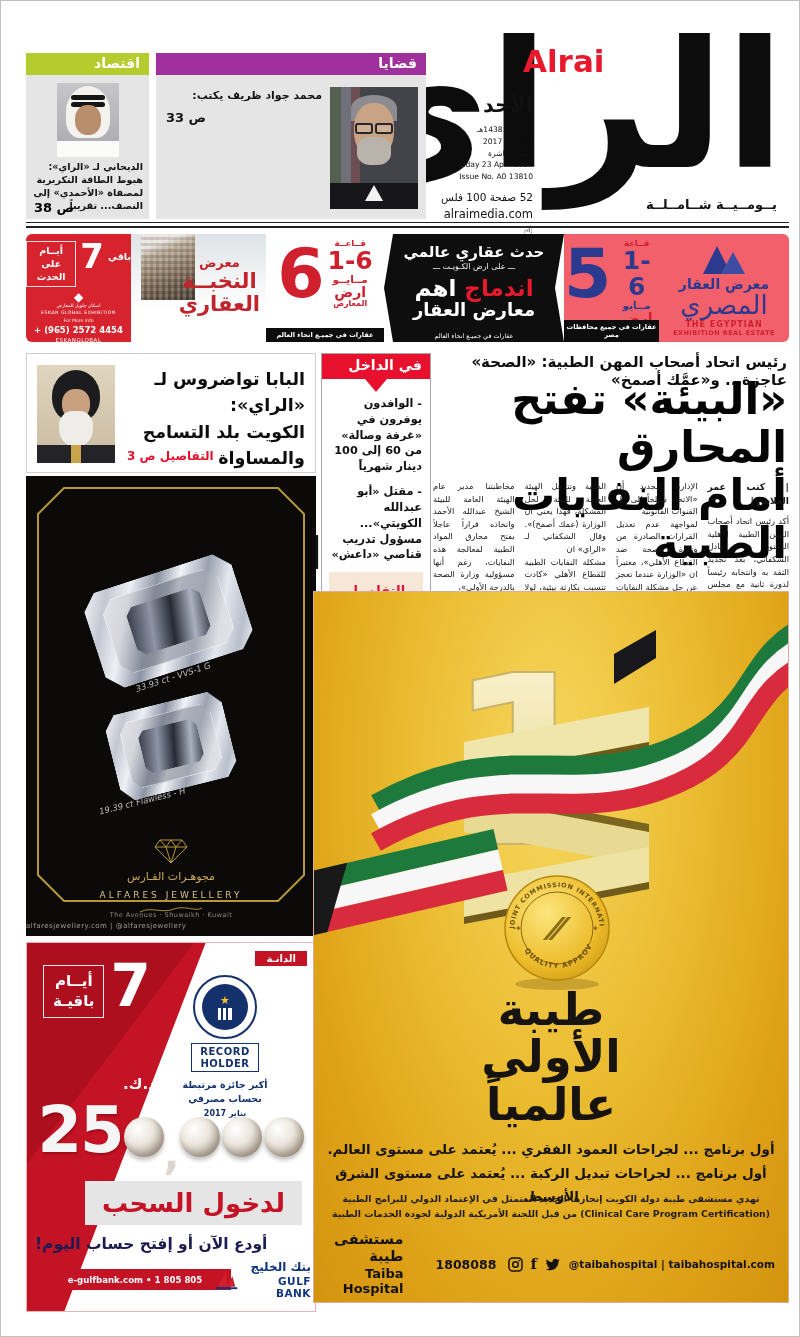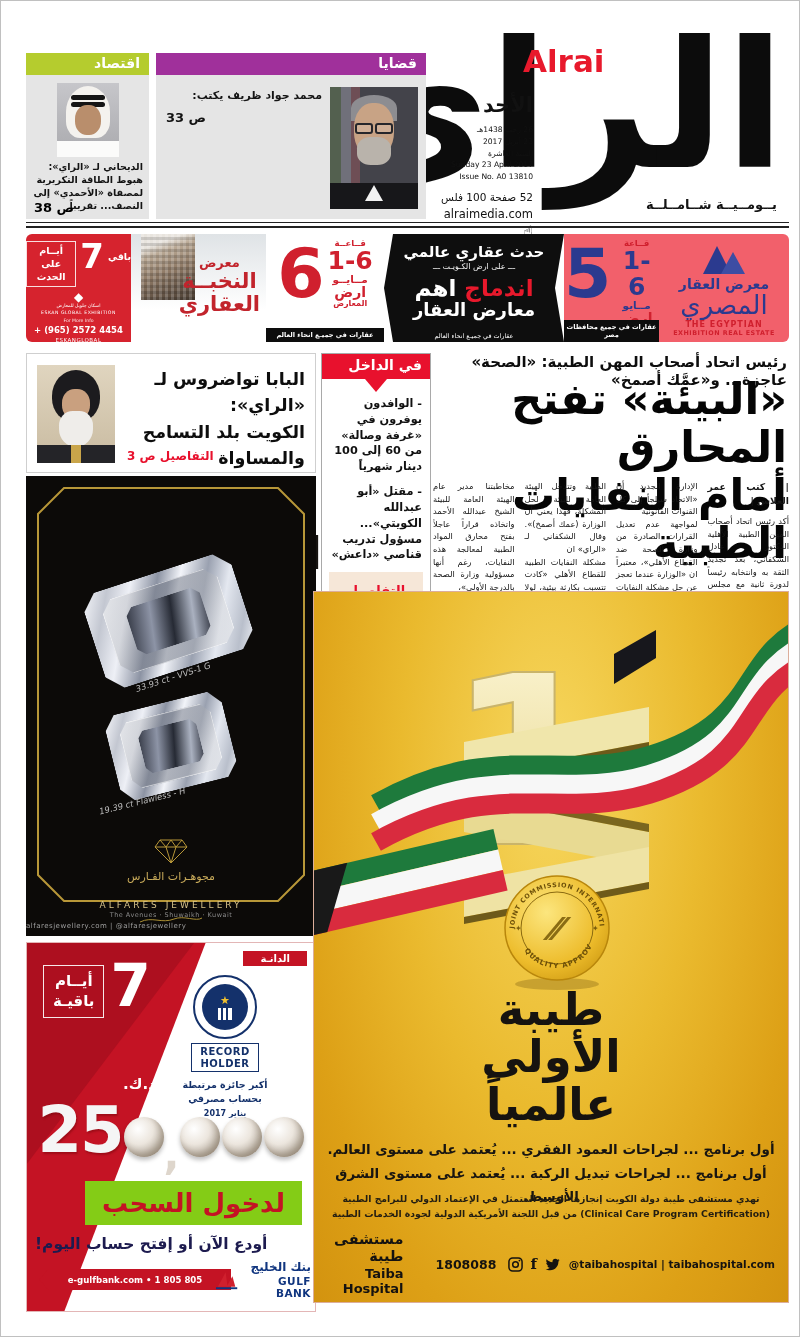--- a/index.html
+++ b/index.html
@@ -152,30 +152,30 @@
   .em .f2{inset:11%;background:linear-gradient(118deg,rgba(255,255,255,.65),rgba(85,92,108,.5) 45%,rgba(255,255,255,.55));
           box-shadow:inset 0 0 0 1px rgba(255,255,255,.55)}
   .em .f3{inset:25%;background:linear-gradient(100deg,#343844,#8d94a6 30%,#262a34 55%,#aab1c0 80%,#3c404c)}
   .d1{left:65px;top:95px;width:155px;height:100px;transform:rotate(-18deg)}
   .d2{left:85px;top:226px;width:120px;height:88px;transform:rotate(-14deg)}
   .dcap{position:absolute;font-size:8.5px;font-style:italic;color:#bdbdbd;white-space:nowrap}
   .cap1{left:108px;top:196px;transform:rotate(-18deg)}
   .cap2{left:72px;top:320px;transform:rotate(-14deg)}
   .jlogo{position:absolute;left:0;right:0;top:362px;text-align:center}
   .jlogo .ar{font-size:11px;color:#c9ab5a;direction:rtl;margin-top:2px}
-  .jlogo .en{font-size:9px;letter-spacing:3px;color:#d6c289;margin-top:17px}
+  .jlogo .en{font-size:9px;letter-spacing:3px;color:#d6c289;margin-top:7px}
   .jaddr{position:absolute;left:0;right:0;top:435px;text-align:center;font-size:6.5px;color:#8a8a8a;letter-spacing:.5px}
   .jweb{position:absolute;left:0;right:0;top:446px;font-size:7px;color:#9f9f9f;letter-spacing:.5px}
 
   
   .gulf{left:25px;top:941px;width:290px;height:370px;background:#fff;border:1px solid #e3b6b6;overflow:hidden}
   .gred{position:absolute;inset:0;background:#c41324;clip-path:polygon(0 0,62% 0,13% 100%,0 100%)}
   .gred2{position:absolute;inset:0;background:#ad0f1f;clip-path:polygon(0 0,58% 0,0 60%)}
   .danah{position:absolute;top:8px;right:8px;background:#c41324;color:#fff;font-size:10px;font-weight:bold;
-         padding:2px 17px;direction:rtl}
+         padding:2px 11px;direction:rtl}
   .gdays{position:absolute;top:16px;left:16px;display:flex;gap:6px;color:#fff;align-items:flex-start}
   .gdays .rbox2{border:1px solid rgba(255,255,255,.9);padding:6px 9px;font-size:15px;font-weight:bold;
                 line-height:1.3;text-align:center;direction:rtl;margin-top:6px}
   .gdays .r7b{font-size:58px;font-weight:bold;line-height:.95}
   .gwr{position:absolute;top:32px;right:20px;width:140px;text-align:center}
   .gwr .circ{width:64px;height:64px;border-radius:50%;background:#fff;border:2px solid #14316b;margin:0 auto;
              display:flex;align-items:center;justify-content:center}
   .gwr .inner{width:46px;height:46px;border-radius:50%;background:#14316b;display:flex;flex-direction:column;
               align-items:center;justify-content:center}
   .gwr .star{color:#f0c02f;font-size:11px;line-height:1}
@@ -186,21 +186,21 @@
   .gwr .cap{margin-top:6px;color:#14316b;font-weight:bold;font-size:9.5px;line-height:1.45;direction:rtl}
   .gwr .cap .small{font-size:8px}
   .gamount{position:absolute;top:150px;left:8px;right:8px;display:flex;align-items:center;justify-content:center}
   .gamount .dk{position:absolute;top:-18px;left:88px;color:#fff;font-size:15px;font-weight:bold;direction:rtl}
   .gamount .n25{font-size:64px;font-weight:bold;color:#f5f5f5;letter-spacing:-2px;
                 text-shadow:1px 2px 2px rgba(90,0,0,.35)}
   .pearl{width:40px;height:40px;border-radius:50%;margin:14px 1px 0;flex:none;
      background:radial-gradient(circle at 35% 30%,#ffffff,#ece6de 40%,#bcb3a7 75%,#948a7e);
      box-shadow:inset -3px -4px 6px rgba(120,105,85,.45),0 3px 4px rgba(0,0,0,.25)}
   .gcomma{font-size:42px;color:#ded6cc;font-weight:bold;align-self:flex-end;line-height:.6;margin:0 -1px}
-  .gdraw{position:absolute;top:238px;left:58px;right:13px;background:#84cc16;padding:7px 6px;text-align:center}
+  .gdraw{position:absolute;top:238px;left:58px;right:13px;background:#e5e5e5;padding:7px 6px;text-align:center}
   .gdraw span{color:#c41324;font-weight:bold;font-size:26px;direction:rtl}
   .gcta{position:absolute;top:292px;left:8px;right:28px;text-align:left;color:#1d1b4f;
         font-weight:bold;font-size:15.5px;direction:rtl}
   .gbar{position:absolute;top:326px;left:12px;width:192px;height:21px;background:#c41324;color:#fff;
         font-size:8.6px;font-weight:bold;display:flex;align-items:center;justify-content:center;
         clip-path:polygon(0 50%,5% 0,100% 0,100% 100%,5% 100%)}
   .glogo{position:absolute;top:318px;right:4px;width:96px;display:flex;align-items:center;gap:3px}
   .glogo .names{text-align:right;color:#10357f;line-height:1.15}
   .glogo .ar{font-size:12px;font-weight:bold;direction:rtl}
   .glogo .en{font-size:10.5px;font-weight:bold;letter-spacing:.5px}

